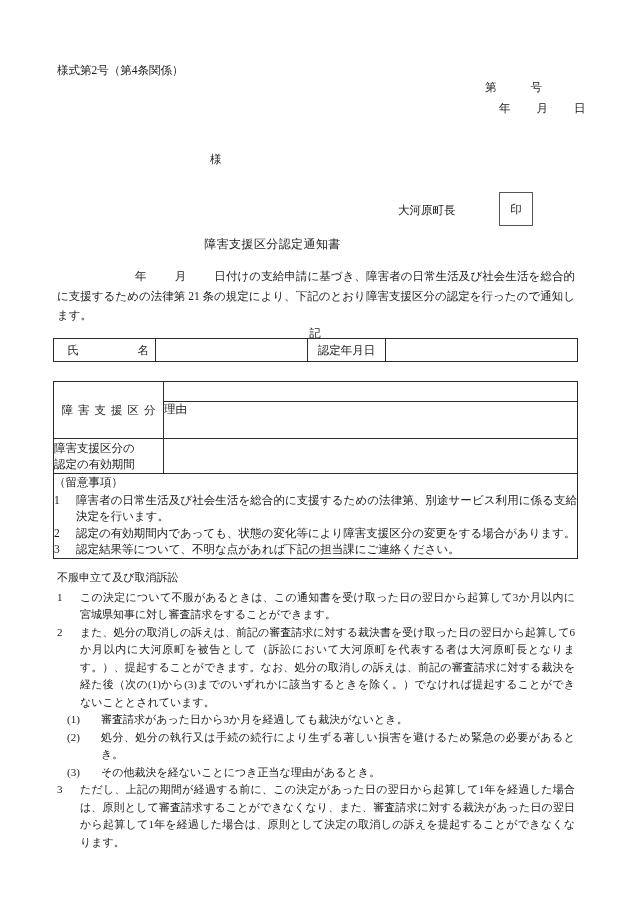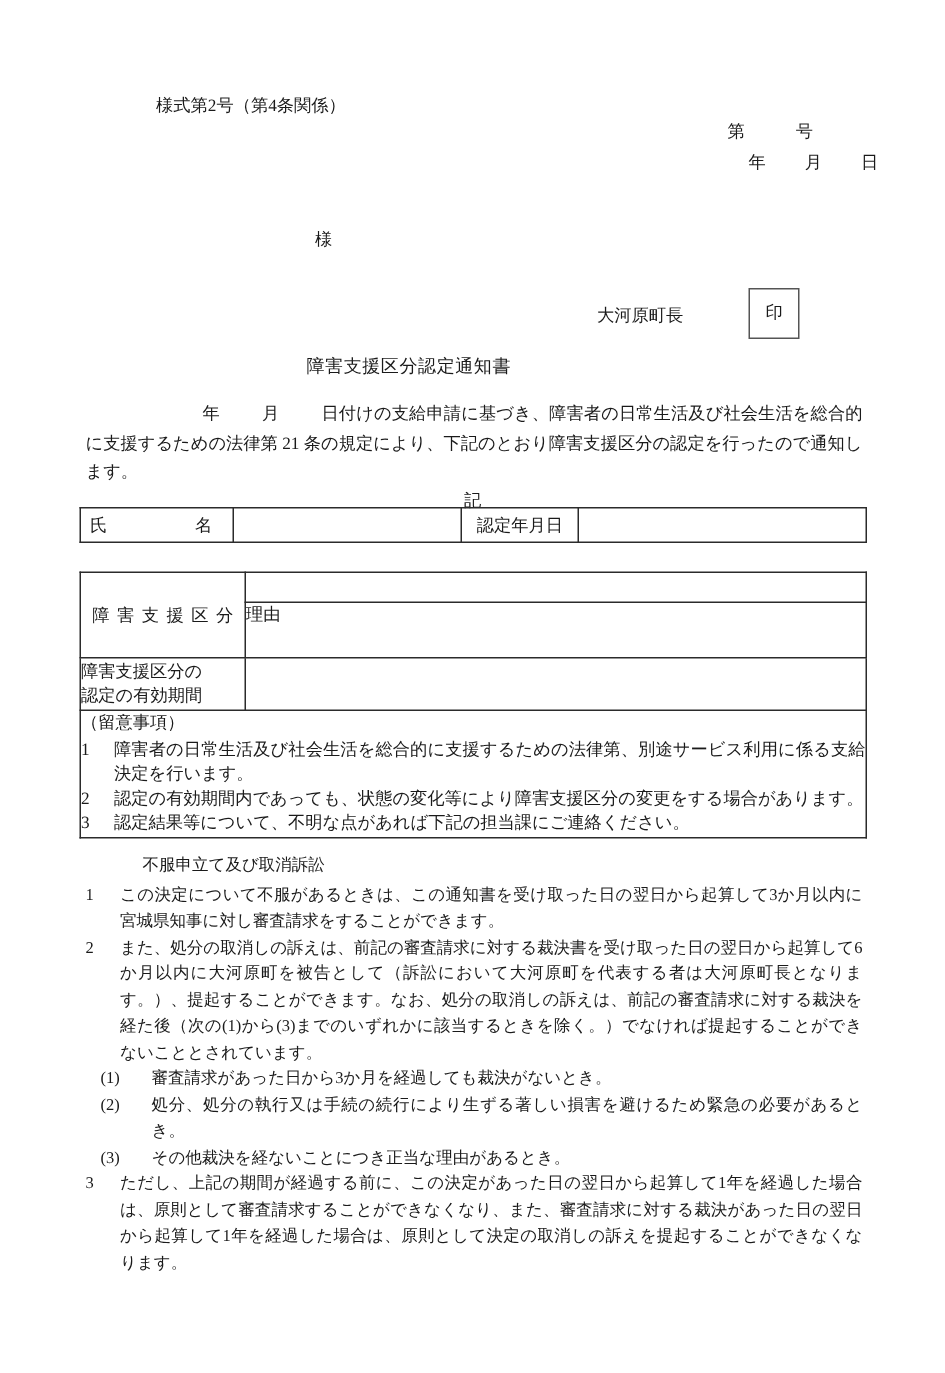--- a/index.html
+++ b/index.html
@@ -21,21 +21,20 @@
     box-sizing: border-box;
   }
 
   
   .form-no {
     position: absolute;
     left: 57px;
     top: 63px;
     font-size: 11.5px;
     white-space: nowrap;
-    margin-left: 47px;
   }
   .doc-number {
     position: absolute;
     left: 485px;
     top: 80px;
     font-size: 11.5px;
     white-space: nowrap;
   }
   .doc-number .sp { display: inline-block; width: 34px; }
   .doc-date {
@@ -120,21 +119,21 @@
   }
   table.form-table td {
     border: 1px solid #2b2b2b;
     padding: 0;
     vertical-align: middle;
   }
 
   #table-name { left: 53px; top: 338px; width: 524px; }
   #table-name td { height: 22px; }
   .cell-label-spread {
-    text-align: left;
+    text-align: right;
     letter-spacing: 6px;
     text-indent: 6px;
     padding: 0 6px;
   }
   .cell-label-plain {
     text-align: center;
     padding: 0 6px;
     white-space: nowrap;
   }
   .cell-blank { background: #fff; }
@@ -181,21 +180,21 @@
 
   
   .appeal {
     position: absolute;
     left: 57px;
     top: 569px;
     width: 518px;
     font-size: 11px;
     line-height: 17.5px;
   }
-  .appeal-head { margin-bottom: 2px; margin-left: 38px; }
+  .appeal-head { margin-bottom: 2px; }
   .appeal-item {
     display: flex;
     align-items: flex-start;
     margin-bottom: 0;
   }
   .appeal-num {
     flex: 0 0 auto;
     width: 23px;
     text-align: left;
   }

